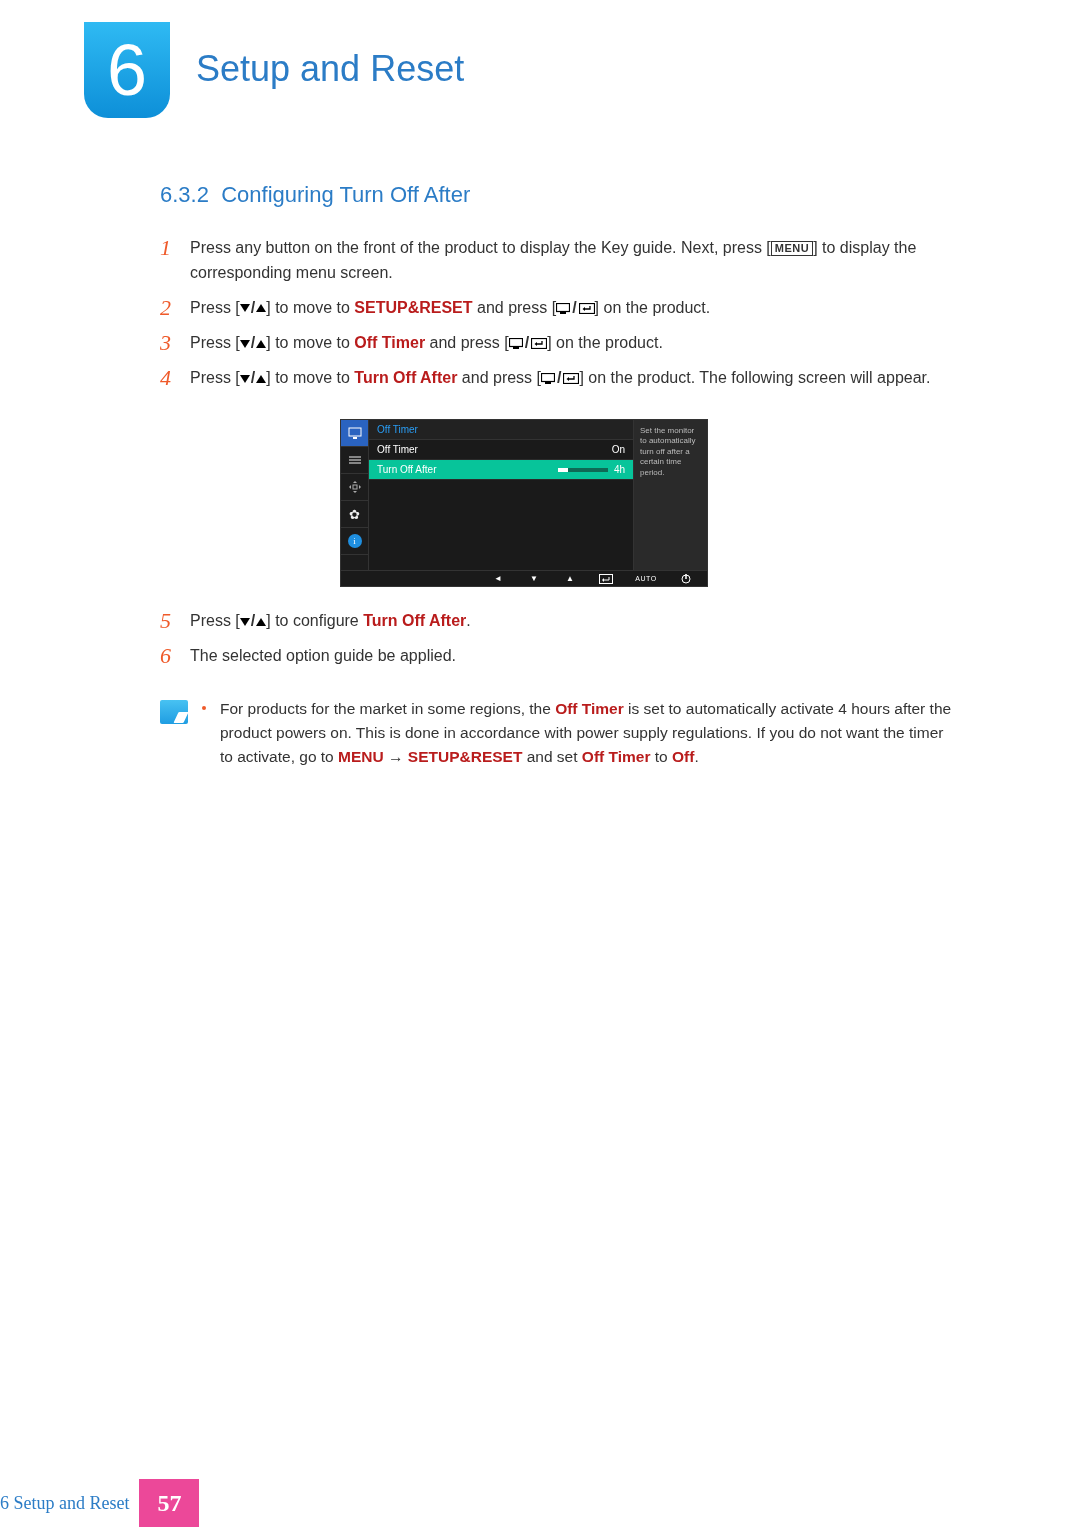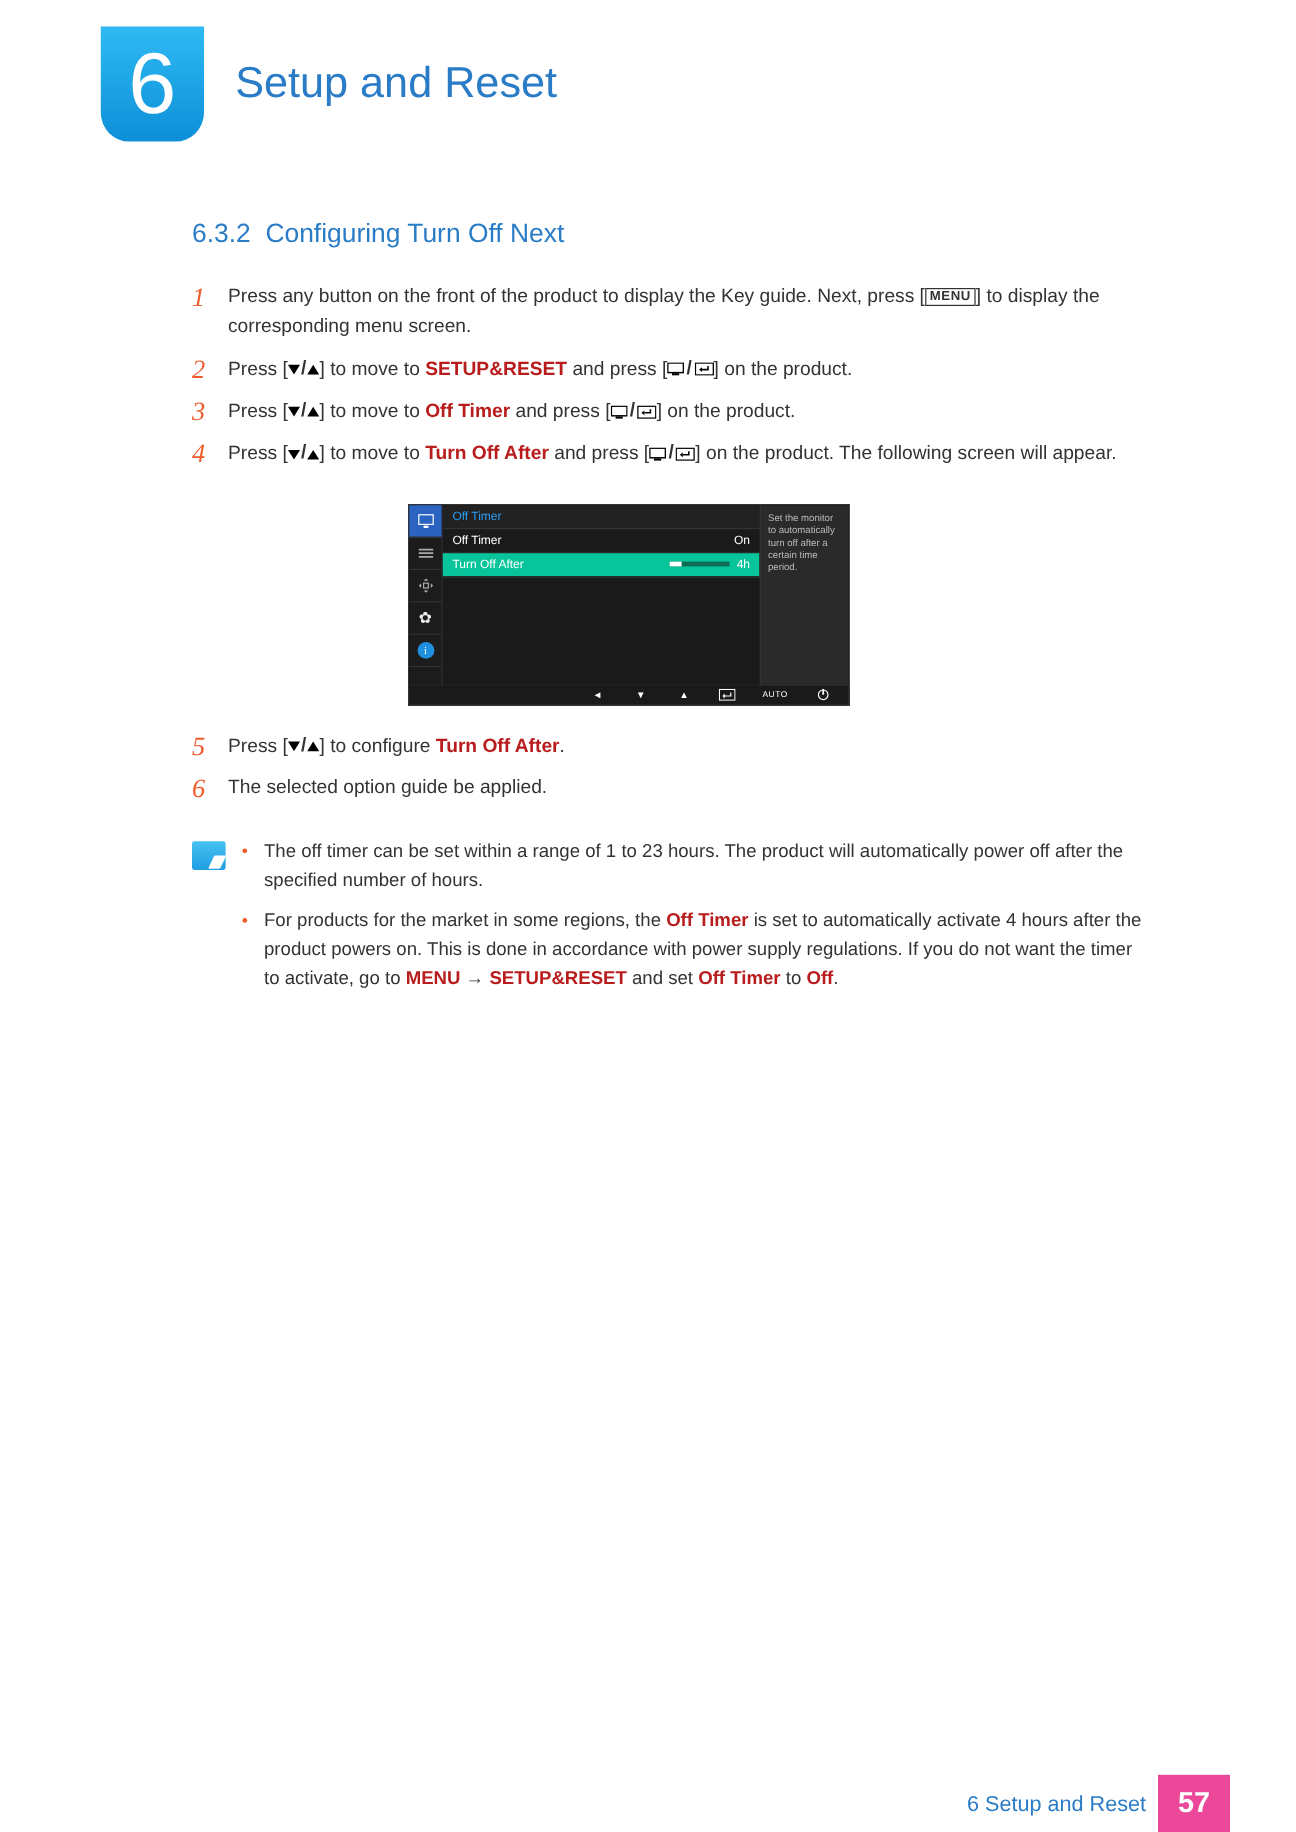--- a/index.html
+++ b/index.html
@@ -216,21 +216,22 @@
     background: #ef5a2a;
   }
 
   
   .page-footer {
     position: absolute;
     bottom: 0; left: 0; right: 0;
     height: 48px;
     display: flex;
     align-items: center;
-    justify-content: flex-end;
+    justify-content: flex-start;
+    font-family: Liberation Serif, serif;
   }
   .footer-label {
     color: #2b7cc6;
     font-size: 18px;
     margin-right: 10px;
   }
   .footer-pagenum {
     width: 60px;
     height: 48px;
     background: #ec4899;
@@ -259,21 +260,21 @@
   }
 </style>
 </head>
 <body>
 
 <div class="chapter-badge">6</div>
 <div class="chapter-title">Setup and Reset</div>
 
 <div class="content">
   <h2 class="section-heading">
-    <span>6.3.2</span>&nbsp;&nbsp;<span>Configuring Turn Off Next</span>
+    <span>6.3.2</span>&nbsp;&nbsp;<span>Configuring Turn Off After</span>
   </h2>
 
   <ol class="step-list">
 
     <li class="step-item">
       <span class="step-num">1</span>
       <span class="step-text">
         <span>Press any button on the front of the product to display the Key guide. Next, press [</span><span class="menu-btn">MENU</span><span>] to display the corresponding menu screen.</span>
       </span>
     </li>
@@ -420,21 +421,20 @@
     </li>
     <li class="step-item">
       <span class="step-num">6</span>
       <span class="step-text">The selected option guide be applied.</span>
     </li>
   </ol>
 
   <div class="note-block">
     <div class="note-icon"></div>
     <ul class="note-list">
-      <li>The off timer can be set within a range of 1 to 23 hours. The product will automatically power off after the specified number of hours.</li>
       <li>
         <span>For products for the market in some regions, the </span><span class="em-orange">Off Timer</span><span> is set to automatically activate 4 hours after the product powers on. This is done in accordance with power supply regulations. If you do not want the timer to activate, go to </span><span class="em-orange">MENU</span><span> → </span><span class="em-orange">SETUP&amp;RESET</span><span> and set </span><span class="em-orange">Off Timer</span><span> to </span><span class="em-orange">Off</span><span>.</span>
       </li>
     </ul>
   </div>
 </div>
 
 <div class="page-footer">
   <span class="footer-label">6 Setup and Reset</span>
   <span class="footer-pagenum">57</span>

